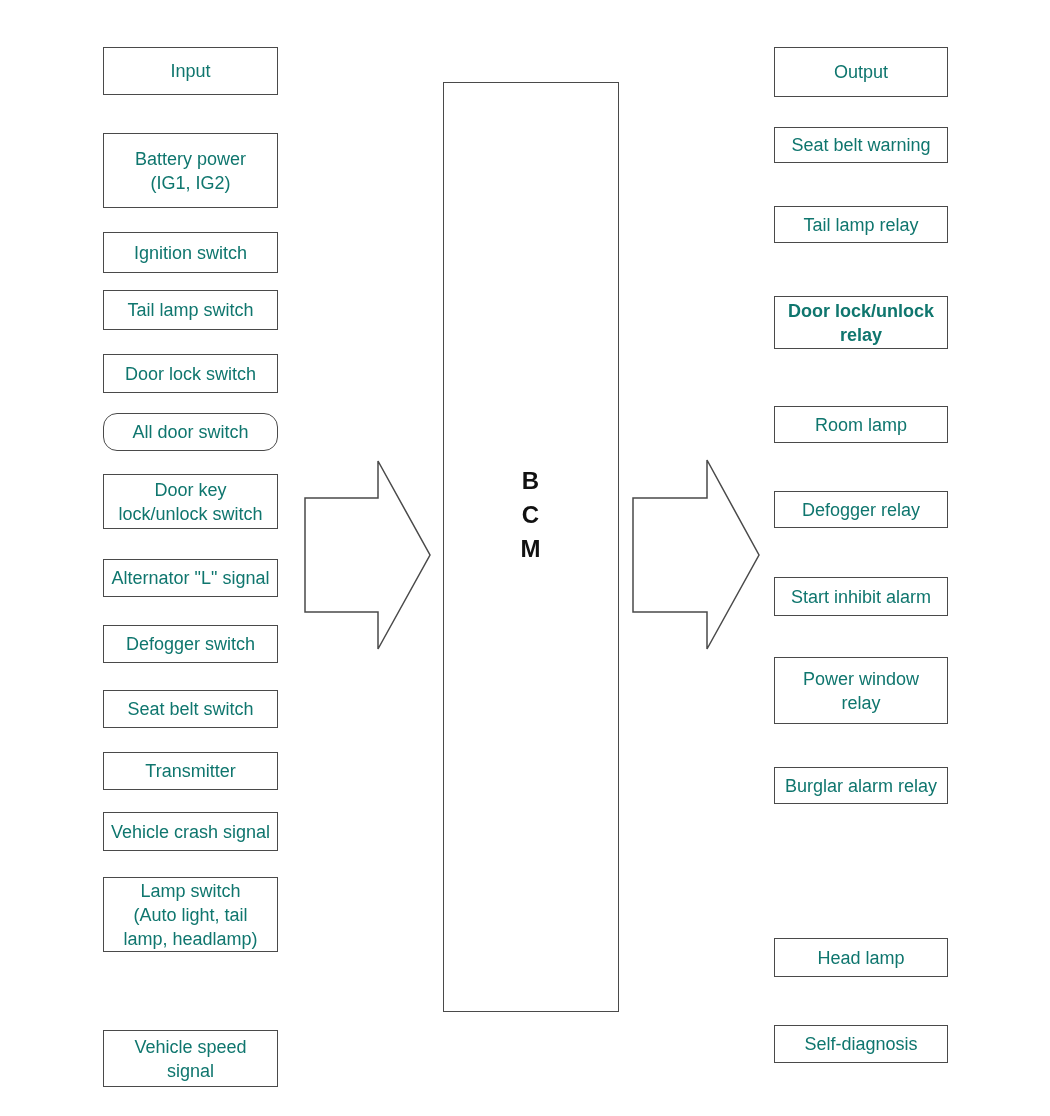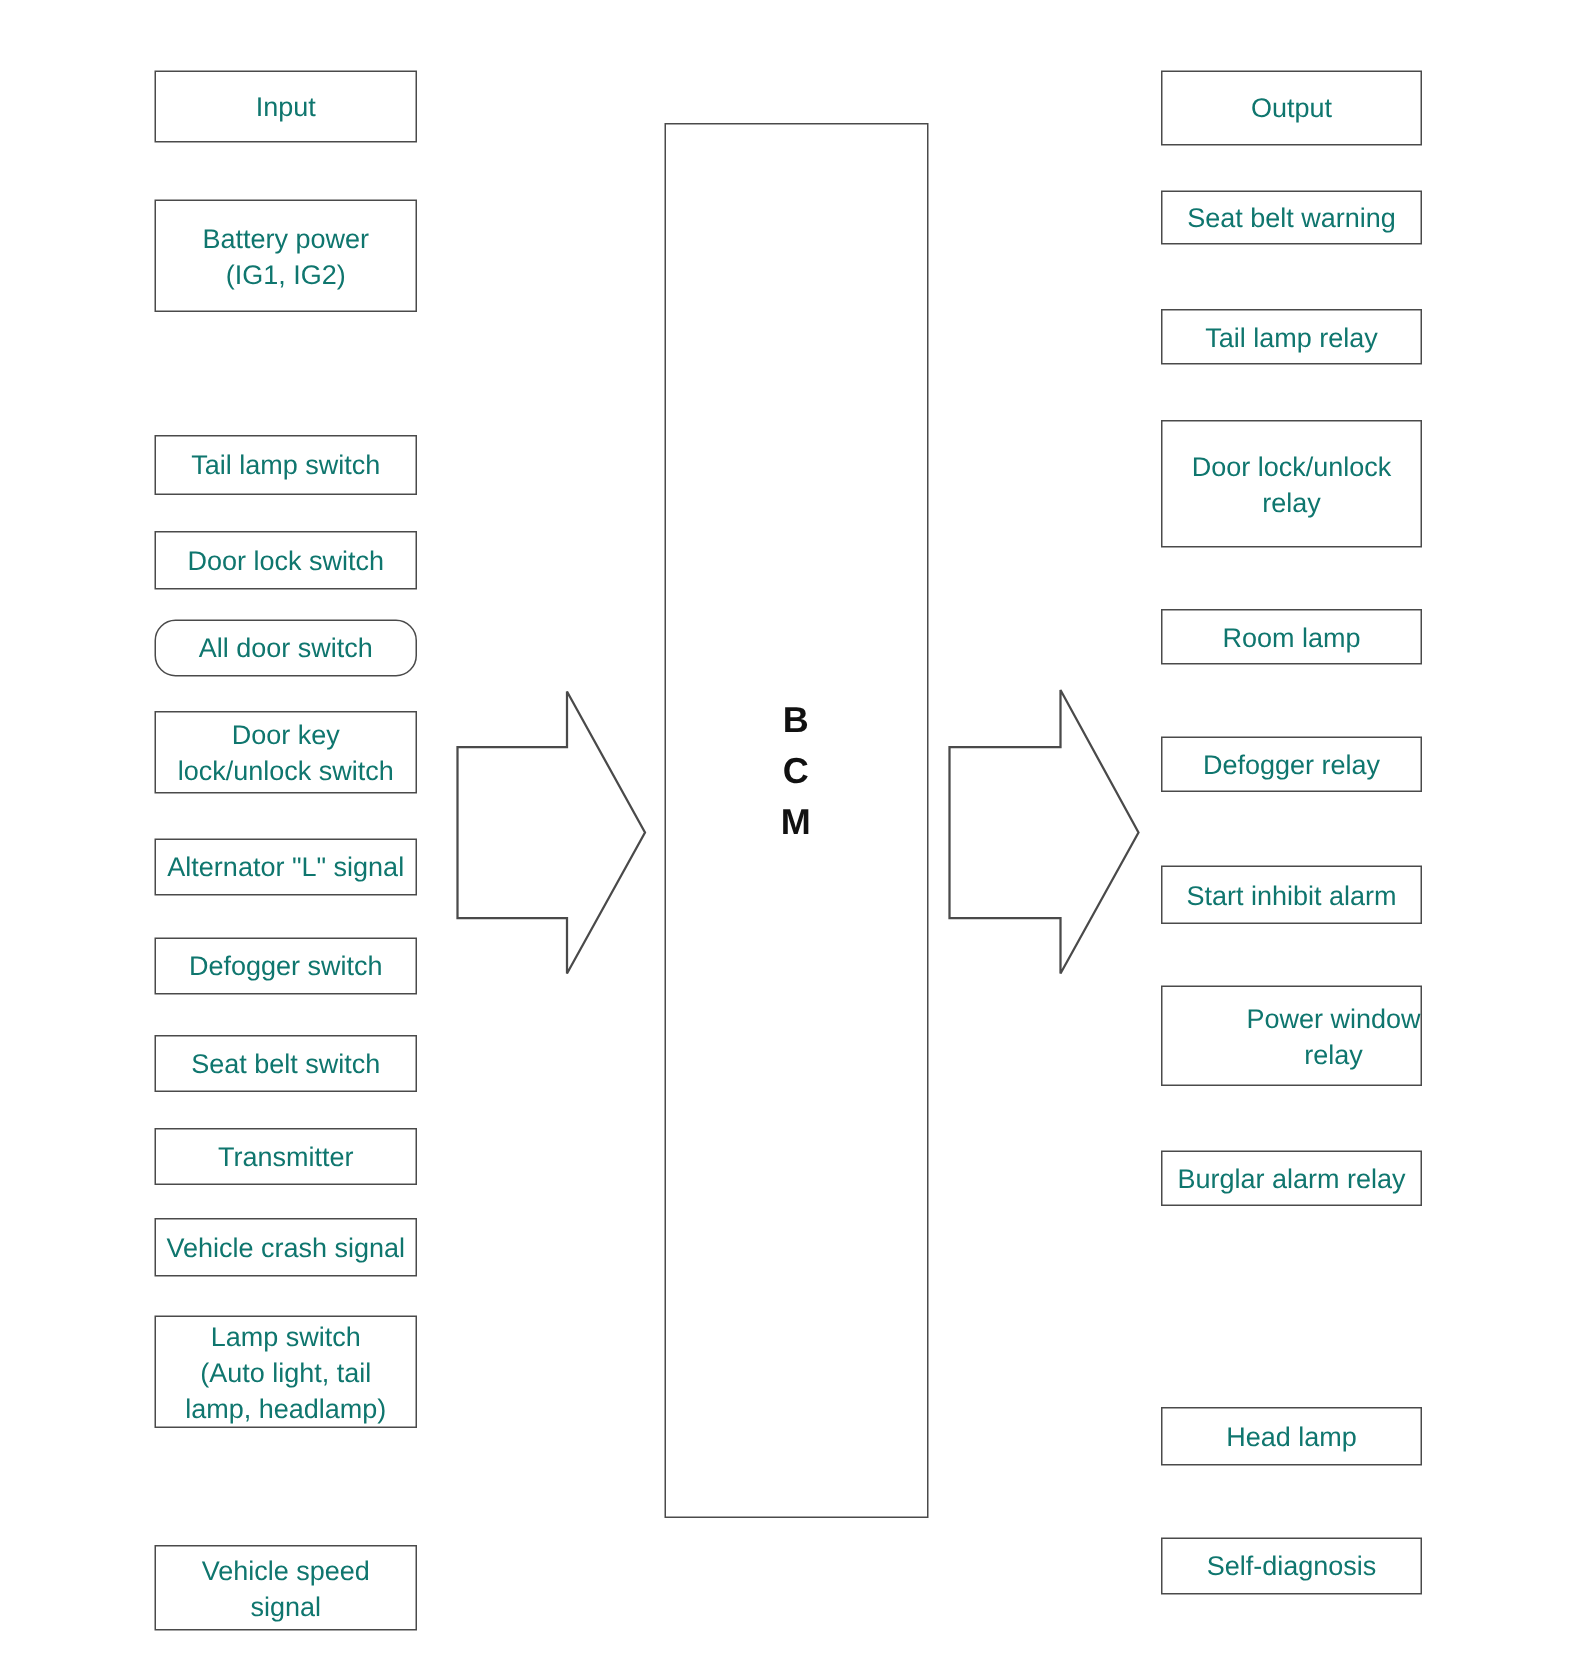--- a/index.html
+++ b/index.html
@@ -59,20 +59,23 @@
     <polygon points="633,498 707,498 707,460 759,555 707,649 707,612 633,612" fill="#ffffff" stroke="#4a4a4a" stroke-width="1.5"></polygon>
   </svg>
 
   <div class="box col-left" style="top:47px;height:48px;">
     <span>Input</span>
   </div>
   <div class="box col-left" style="top:133px;height:75px;">
     <span>Battery power
 (IG1, IG2)</span>
   </div>
+  <div class="box col-left" style="top:232px;height:41px;">
+    <span>Ignition switch</span>
+  </div>
   <div class="box col-left" style="top:290px;height:40px;">
     <span>Tail lamp switch</span>
   </div>
   <div class="box col-left" style="top:354px;height:39px;">
     <span>Door lock switch</span>
   </div>
   <div class="box col-left" style="top:413px;height:38px;border-radius:14px;">
     <span>All door switch</span>
   </div>
   <div class="box col-left" style="top:474px;height:55px;">
@@ -111,34 +114,34 @@
 
   <div class="box col-right" style="top:47px;height:50px;">
     <span>Output</span>
   </div>
   <div class="box col-right" style="top:127px;height:36px;">
     <span>Seat belt warning</span>
   </div>
   <div class="box col-right" style="top:206px;height:37px;">
     <span>Tail lamp relay</span>
   </div>
-  <div class="box col-right" style="top:280px;height:85px;">
+  <div class="box col-right" style="top:296px;height:53px;font-weight:bold;">
     <span>Door lock/unlock
 relay</span>
   </div>
   <div class="box col-right" style="top:406px;height:37px;">
     <span>Room lamp</span>
   </div>
   <div class="box col-right" style="top:491px;height:37px;">
     <span>Defogger relay</span>
   </div>
   <div class="box col-right" style="top:577px;height:39px;">
     <span>Start inhibit alarm</span>
   </div>
-  <div class="box col-right" style="top:657px;height:67px;justify-content:flex-end;">
+  <div class="box col-right" style="top:657px;height:67px;">
     <span>Power window
 relay</span>
   </div>
   <div class="box col-right" style="top:767px;height:37px;">
     <span>Burglar alarm relay</span>
   </div>
   <div class="box col-right" style="top:938px;height:39px;">
     <span>Head lamp</span>
   </div>
   <div class="box col-right" style="top:1025px;height:38px;">

